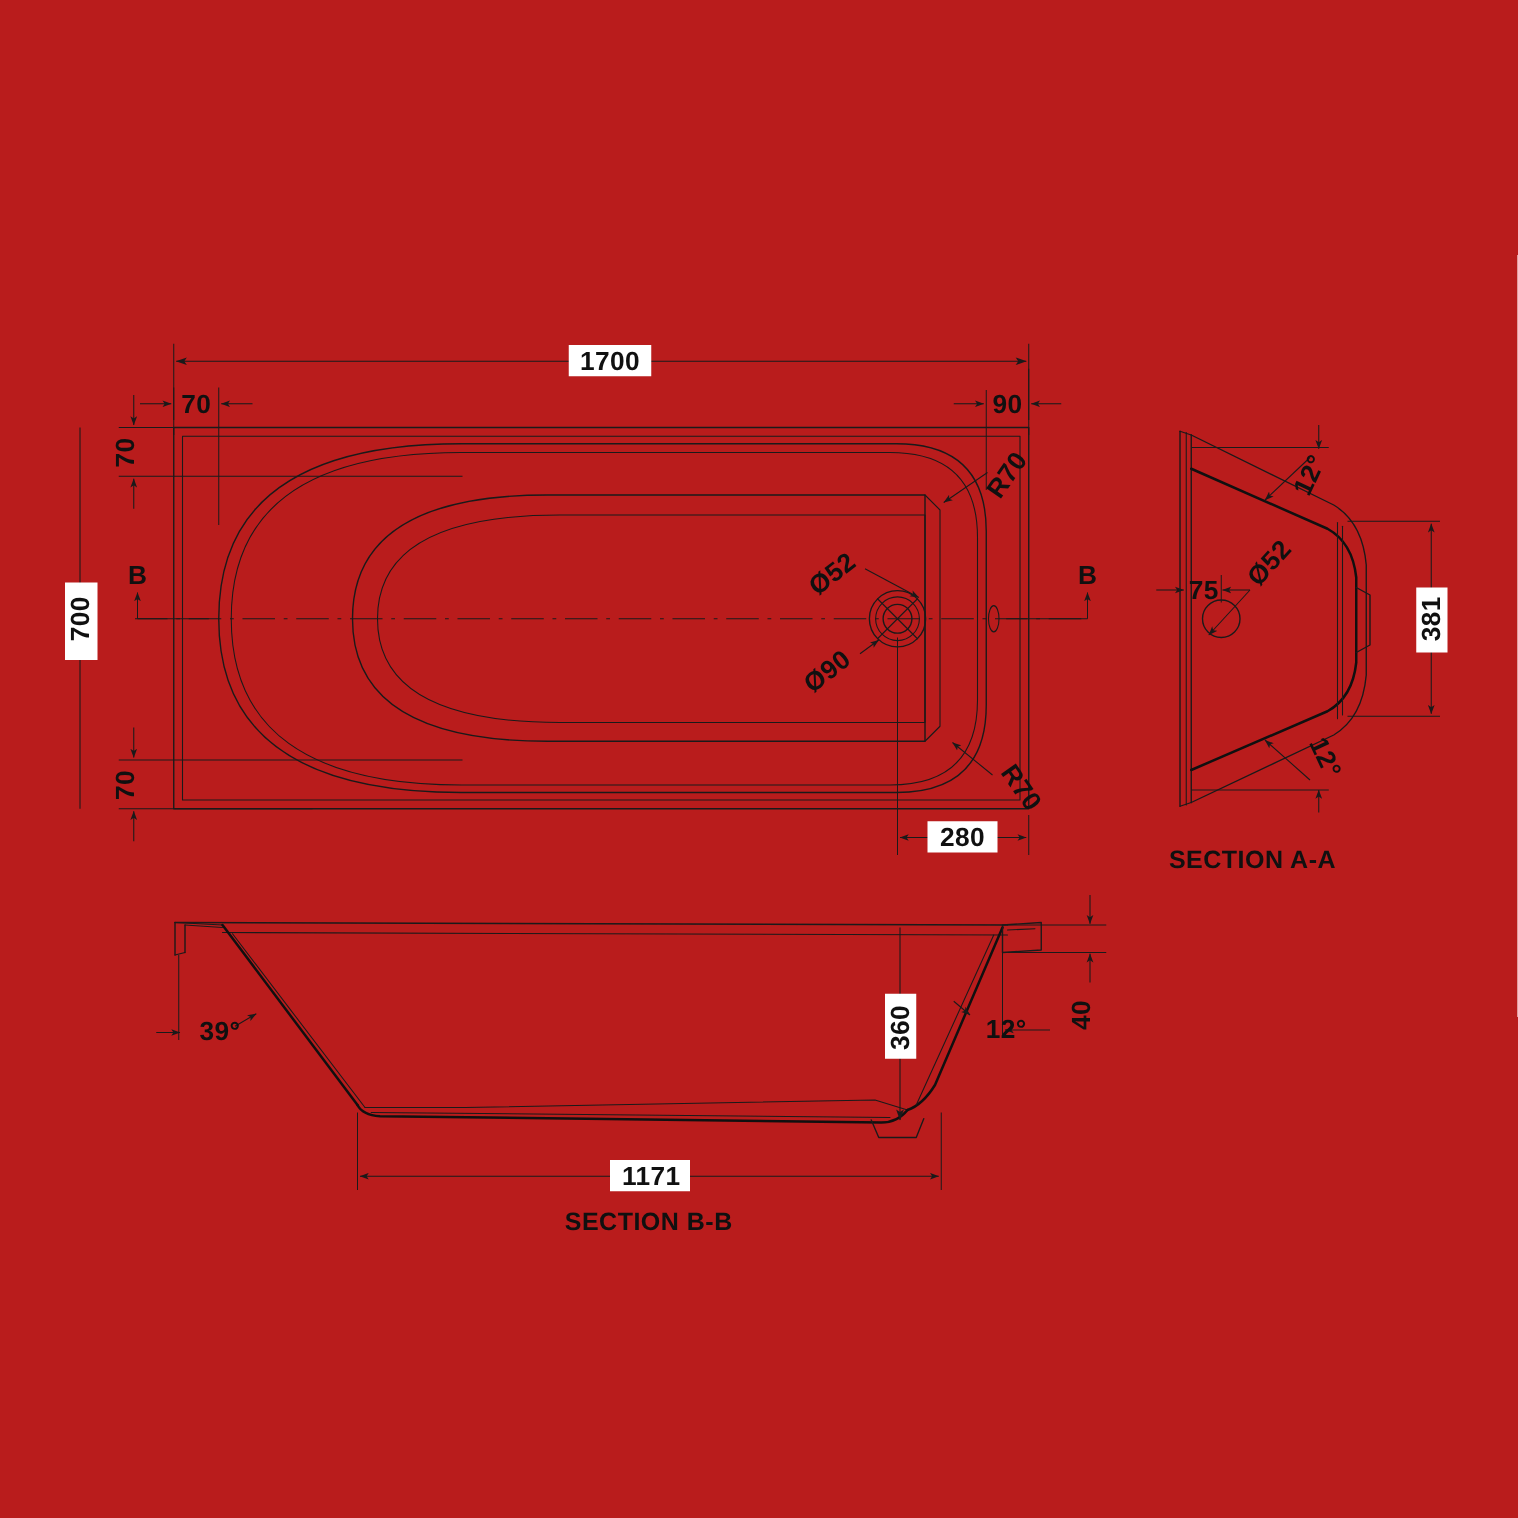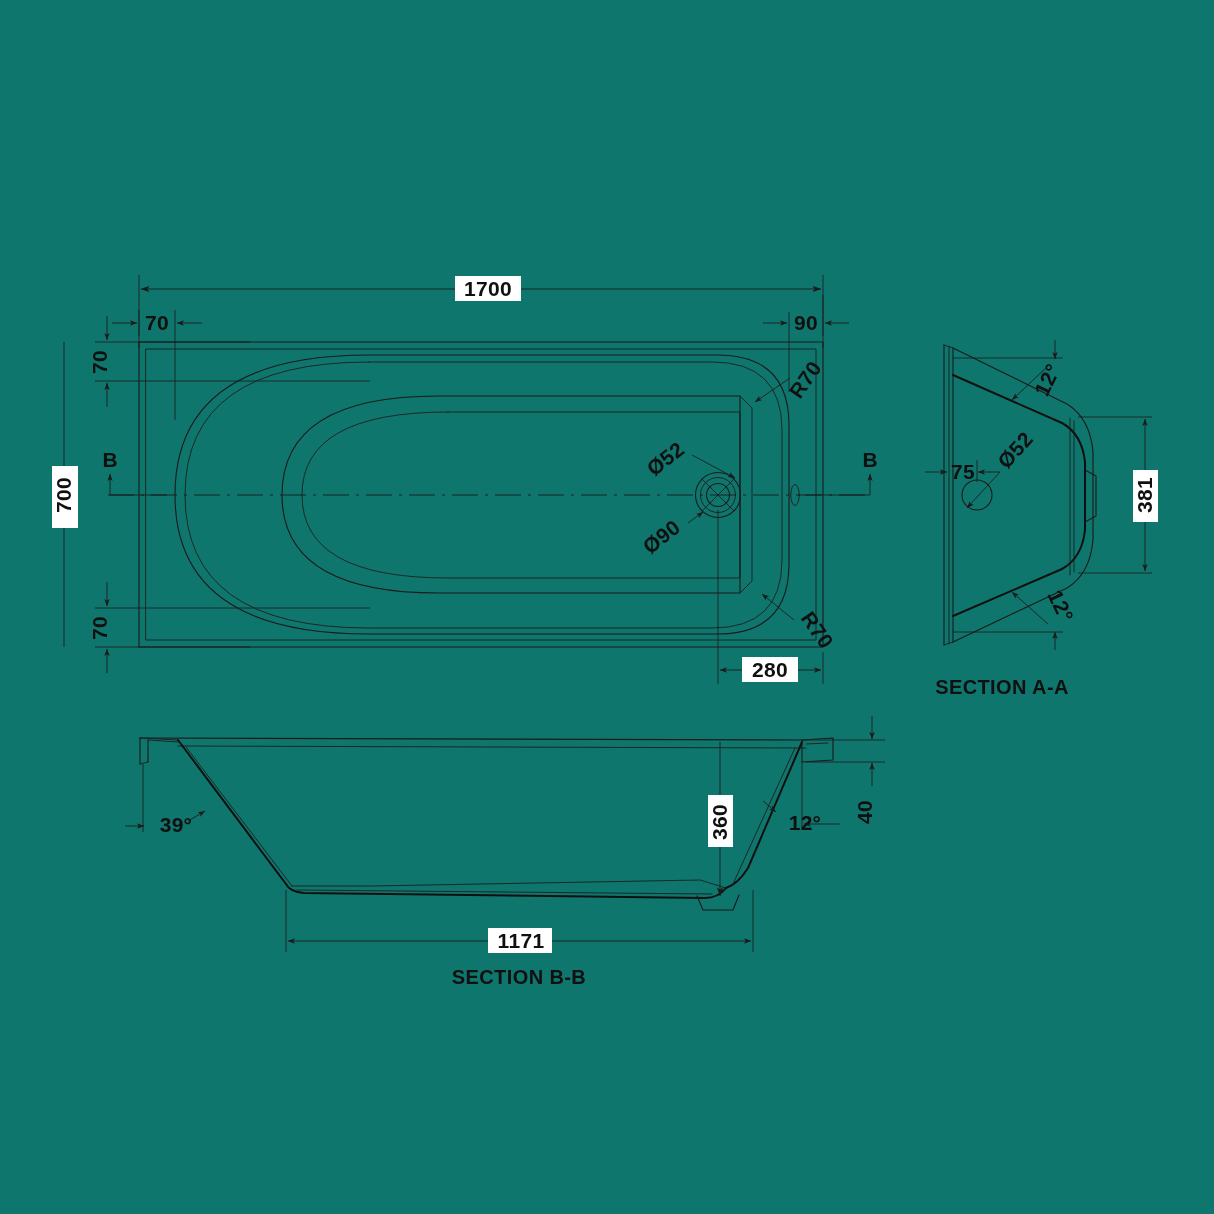--- a/index.html
+++ b/index.html
@@ -11,21 +11,21 @@
   body {
     width: 1214px;
     height: 1214px;
     font-family: "Liberation Sans", sans-serif;
     overflow: hidden;
   }
   #sheet {
     position: relative;
     width: 1214px;
     height: 1214px;
-    background: #0f766e;
+    background: #b91c1c;
   }
   svg#drawing {
     position: absolute;
     left: 0;
     top: 0;
     width: 1214px;
     height: 1214px;
     display: block;
   }
   .ln      { stroke: #1a1a1a; stroke-width: 1.1; fill: none; stroke-linecap: round; stroke-linejoin: round; }

